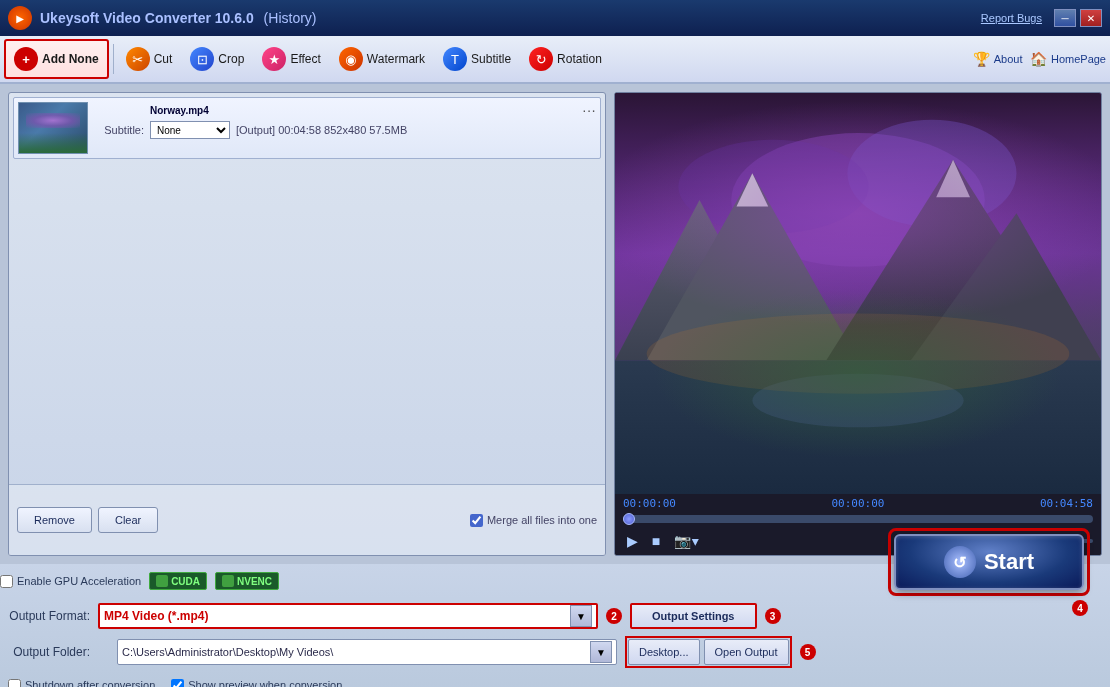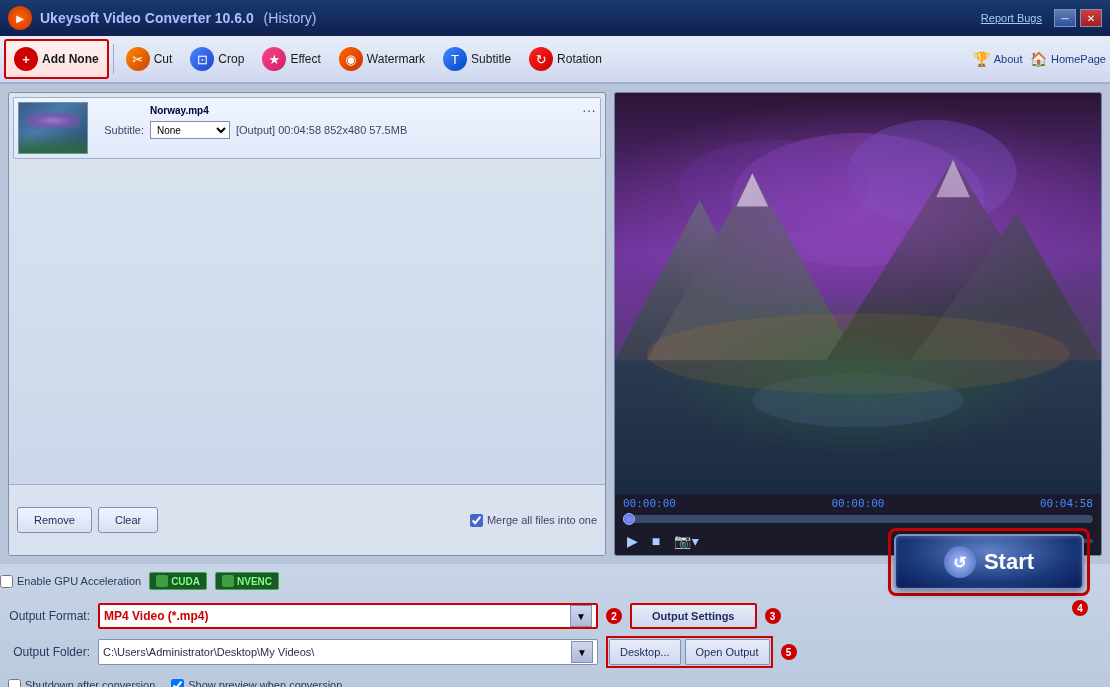--- a/index.html
+++ b/index.html
@@ -334,20 +334,21 @@
     .folder-input-wrapper {
       flex: 1;
       display: flex;
       align-items: center;
       height: 26px;
       background: white;
       border: 1px solid #8090b0;
       border-radius: 2px;
       padding: 0 4px;
       max-width: 500px;
+      margin-left: 19px;
     }
     .folder-text { flex: 1; font-size: 11px; color: #2a2a4a; }
     .folder-dropdown-btn {
       width: 22px; height: 22px;
       background: linear-gradient(to bottom, #d0d8f0, #b0b8d8);
       border: 1px solid #8090b0;
       display: flex; align-items: center; justify-content: center;
       cursor: pointer; font-size: 10px;
     }
     .browse-btn, .open-btn {

